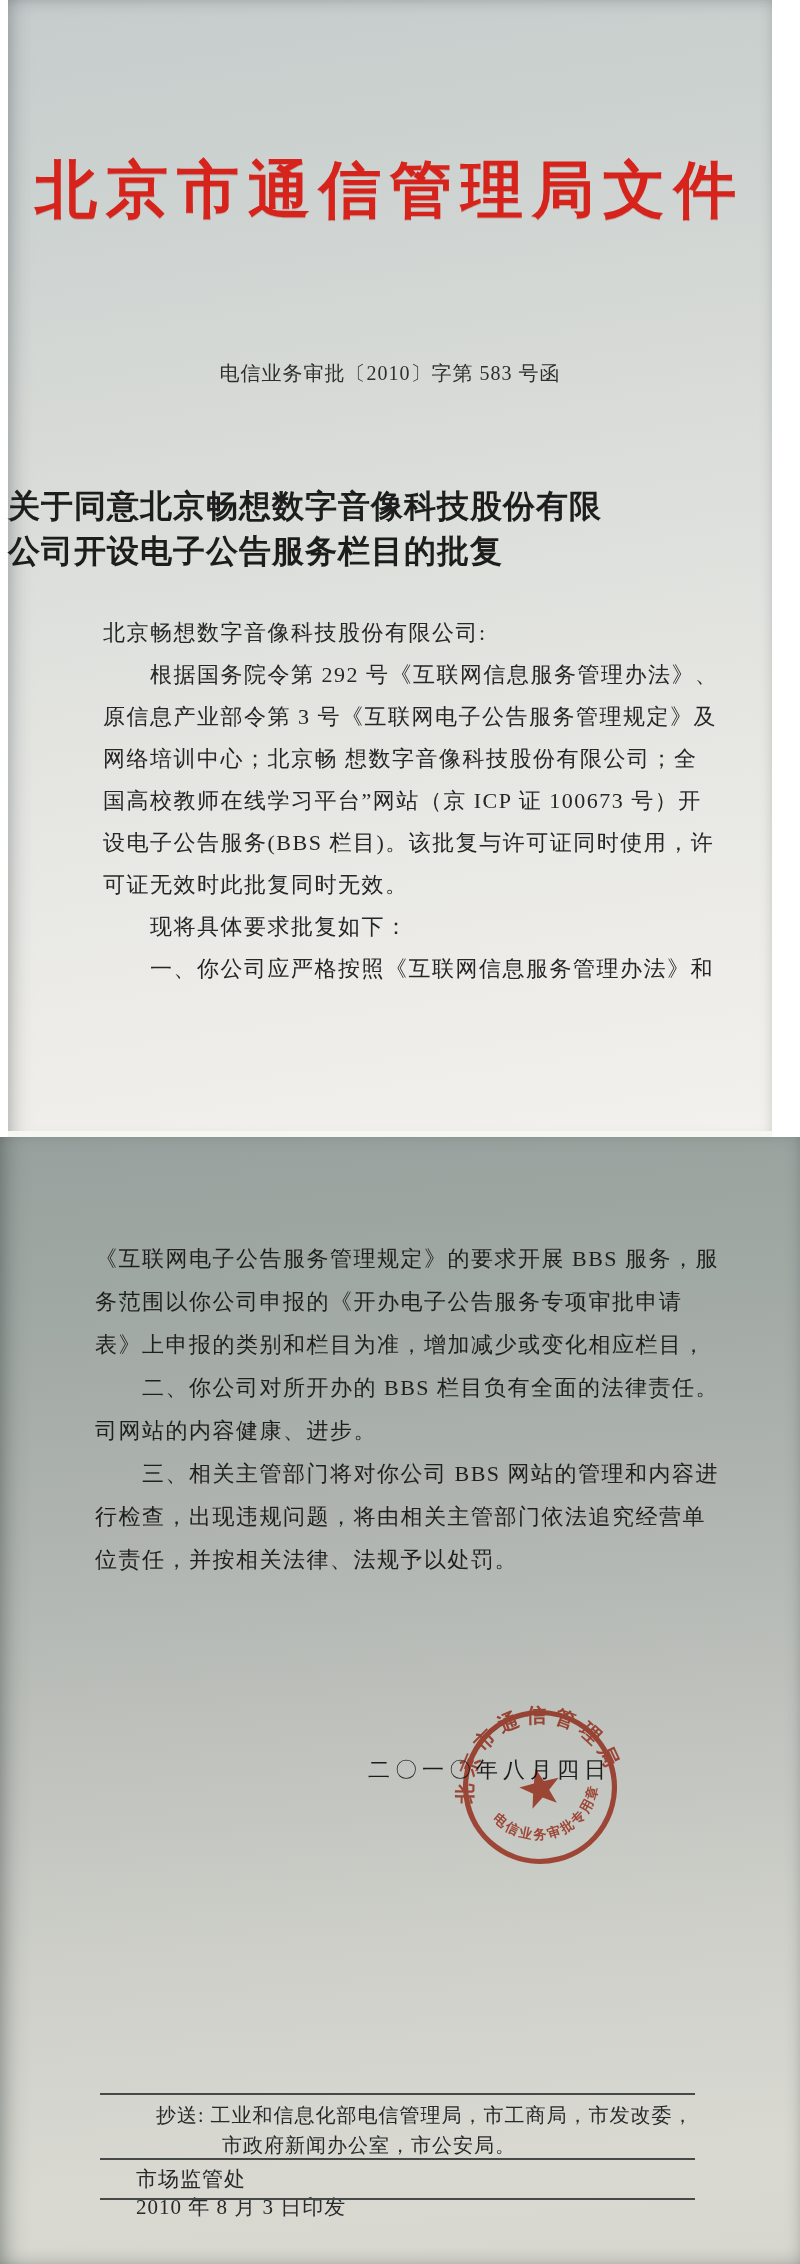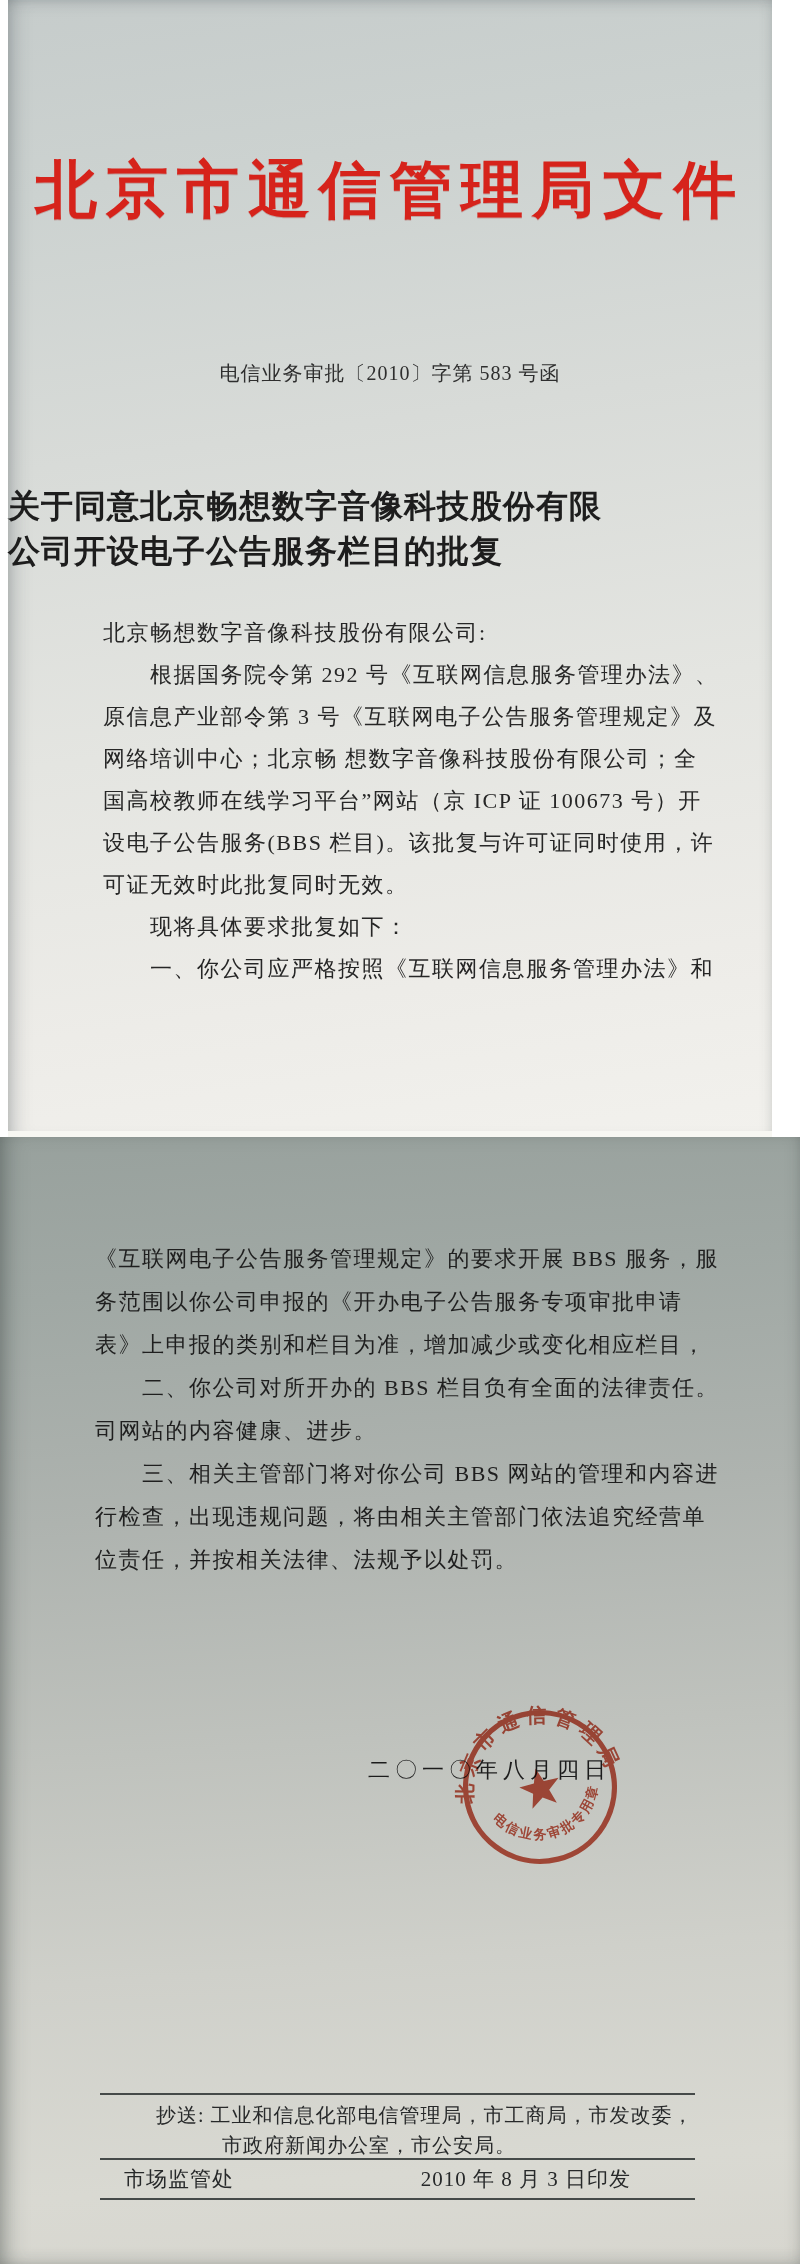--- a/index.html
+++ b/index.html
@@ -58,24 +58,24 @@
   .footer-rule{position:absolute;left:100px;width:595px;height:0;border-top:2px solid #454a49;}
   .rule-1{top:2093px;}
   .rule-2{top:2158px;}
   .rule-3{top:2198px;}
   .cc-block{
     position:absolute;top:2100px;left:136px;width:560px;
     font-size:20px;line-height:30px;color:#27292a;letter-spacing:1px;white-space:nowrap;margin-left:20px;
   }
   .cc-line2{padding-left:66px;}
   .issuer-row{
-    position:absolute;top:2165px;left:88px;width:595px;
+    position:absolute;top:2165px;left:100px;width:595px;
     display:flex;justify-content:space-between;box-sizing:border-box;
     padding:0 52px 0 36px;
-    font-size:21px;color:#27292a;letter-spacing:1px;white-space:nowrap;
+    font-size:21px;color:#27292a;letter-spacing:1px;white-space:nowrap;flex-direction:column;
   }
 </style>
 </head>
 <body>
 
 <div class="stage">
 
   <div class="page1">
 
     <div class="doc-header">北京市通信管理局文件</div>

